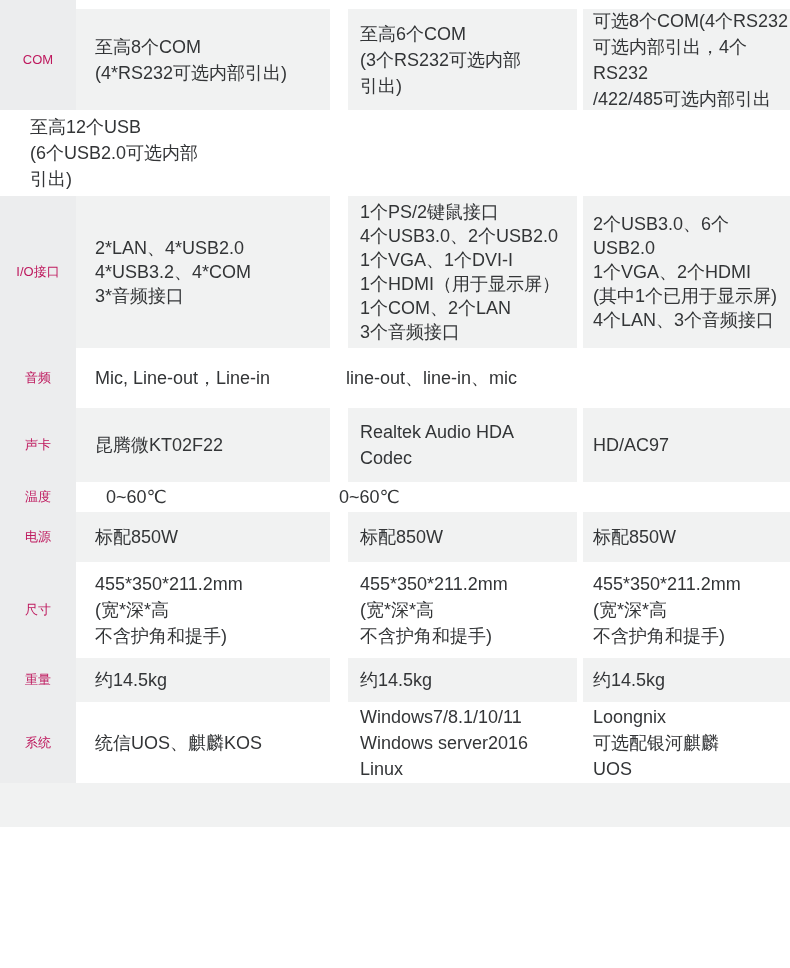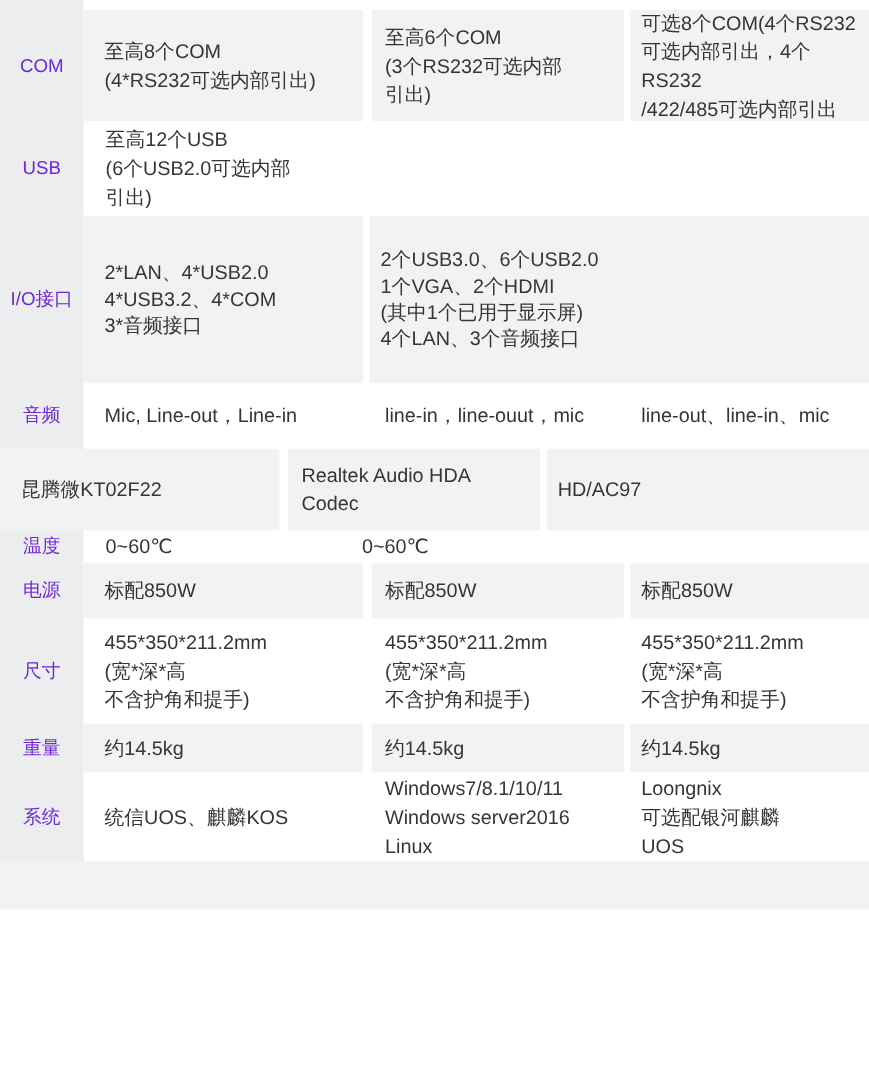--- a/index.html
+++ b/index.html
@@ -6,29 +6,29 @@
   body{
     width:790px;height:968px;overflow:hidden;background:#ffffff;
     font-family:"Liberation Sans","DejaVu Sans",sans-serif;
     color:#333537;
   }
   .spec-table{width:790px;display:flex;flex-direction:column;}
   .row{display:flex;width:790px;}
   .lab{
     width:76px;flex:0 0 76px;background:#ecedee;
     display:flex;align-items:center;justify-content:center;
-    font-size:17px;color:#6d28d9;text-align:center;line-height:22px;
+    font-size:13px;color:#be185d;text-align:center;line-height:22px;
   }
   .cell{
     display:flex;flex-direction:column;justify-content:center;
     white-space:pre-line;font-size:18px;line-height:26px;
     box-sizing:border-box;overflow:hidden;
   }
   .c1{width:254px;flex:0 0 254px;padding-left:19px;}
-  .c2{width:229px;flex:0 0 229px;margin-left:8px;padding-left:12px;}
+  .c2{width:229px;flex:0 0 229px;margin-left:18px;padding-left:12px;}
   .c3{flex:1;margin-left:6px;padding-left:10px;}
   .grey .cell{background:#f1f2f2;}
   .lh24 .cell{line-height:24px;}
   
   .r-top{height:9px;}
   .r-com{height:101px;}
   .r-usb{height:86px;}
   .r-io{height:152px;}
   .r-audio{height:60px;}
   .r-sound{height:74px;}
@@ -58,45 +58,50 @@
 (4*RS232可选内部引出)</div>
     <div class="cell c2">至高6个COM
 (3个RS232可选内部
 引出)</div>
     <div class="cell c3">可选8个COM(4个RS232
 可选内部引出，4个RS232
 /422/485可选内部引出</div>
   </div>
 
   <div class="row r-usb">
-    <div class="lab">USB</div>
     <div class="cell c2">至高12个USB
 (6个USB2.0可选内部
 引出)</div>
   </div>
 
   <div class="row grey lh24 r-io">
     <div class="lab">I/O接口</div>
     <div class="cell c1">2*LAN、4*USB2.0
 4*USB3.2、4*COM
 3*音频接口</div>
+    <div class="cell c2">1个PS/2键鼠接口
+4个USB3.0、2个USB2.0
+1个VGA、1个DVI-I
+1个HDMI（用于显示屏）
+1个COM、2个LAN
+3个音频接口</div>
     <div class="cell c3">2个USB3.0、6个USB2.0
 1个VGA、2个HDMI
 (其中1个已用于显示屏)
 4个LAN、3个音频接口</div>
   </div>
 
   <div class="row r-audio">
     <div class="lab">音频</div>
     <div class="cell c1">Mic, Line-out，Line-in</div>
-    <div class="cell c2">line-in，line-ouut，mic</div>
     <div class="cell c3">line-out、line-in、mic</div>
   </div>
 
   <div class="row grey r-sound">
+    <div class="lab">声卡</div>
     <div class="cell c1">昆腾微KT02F22</div>
     <div class="cell c2">Realtek Audio HDA
 Codec</div>
     <div class="cell c3">HD/AC97</div>
   </div>
 
   <div class="row r-temp">
     <div class="lab">温度</div>
     <div class="cell c2">0~60℃</div>
     <div class="cell c3">0~60℃</div>

